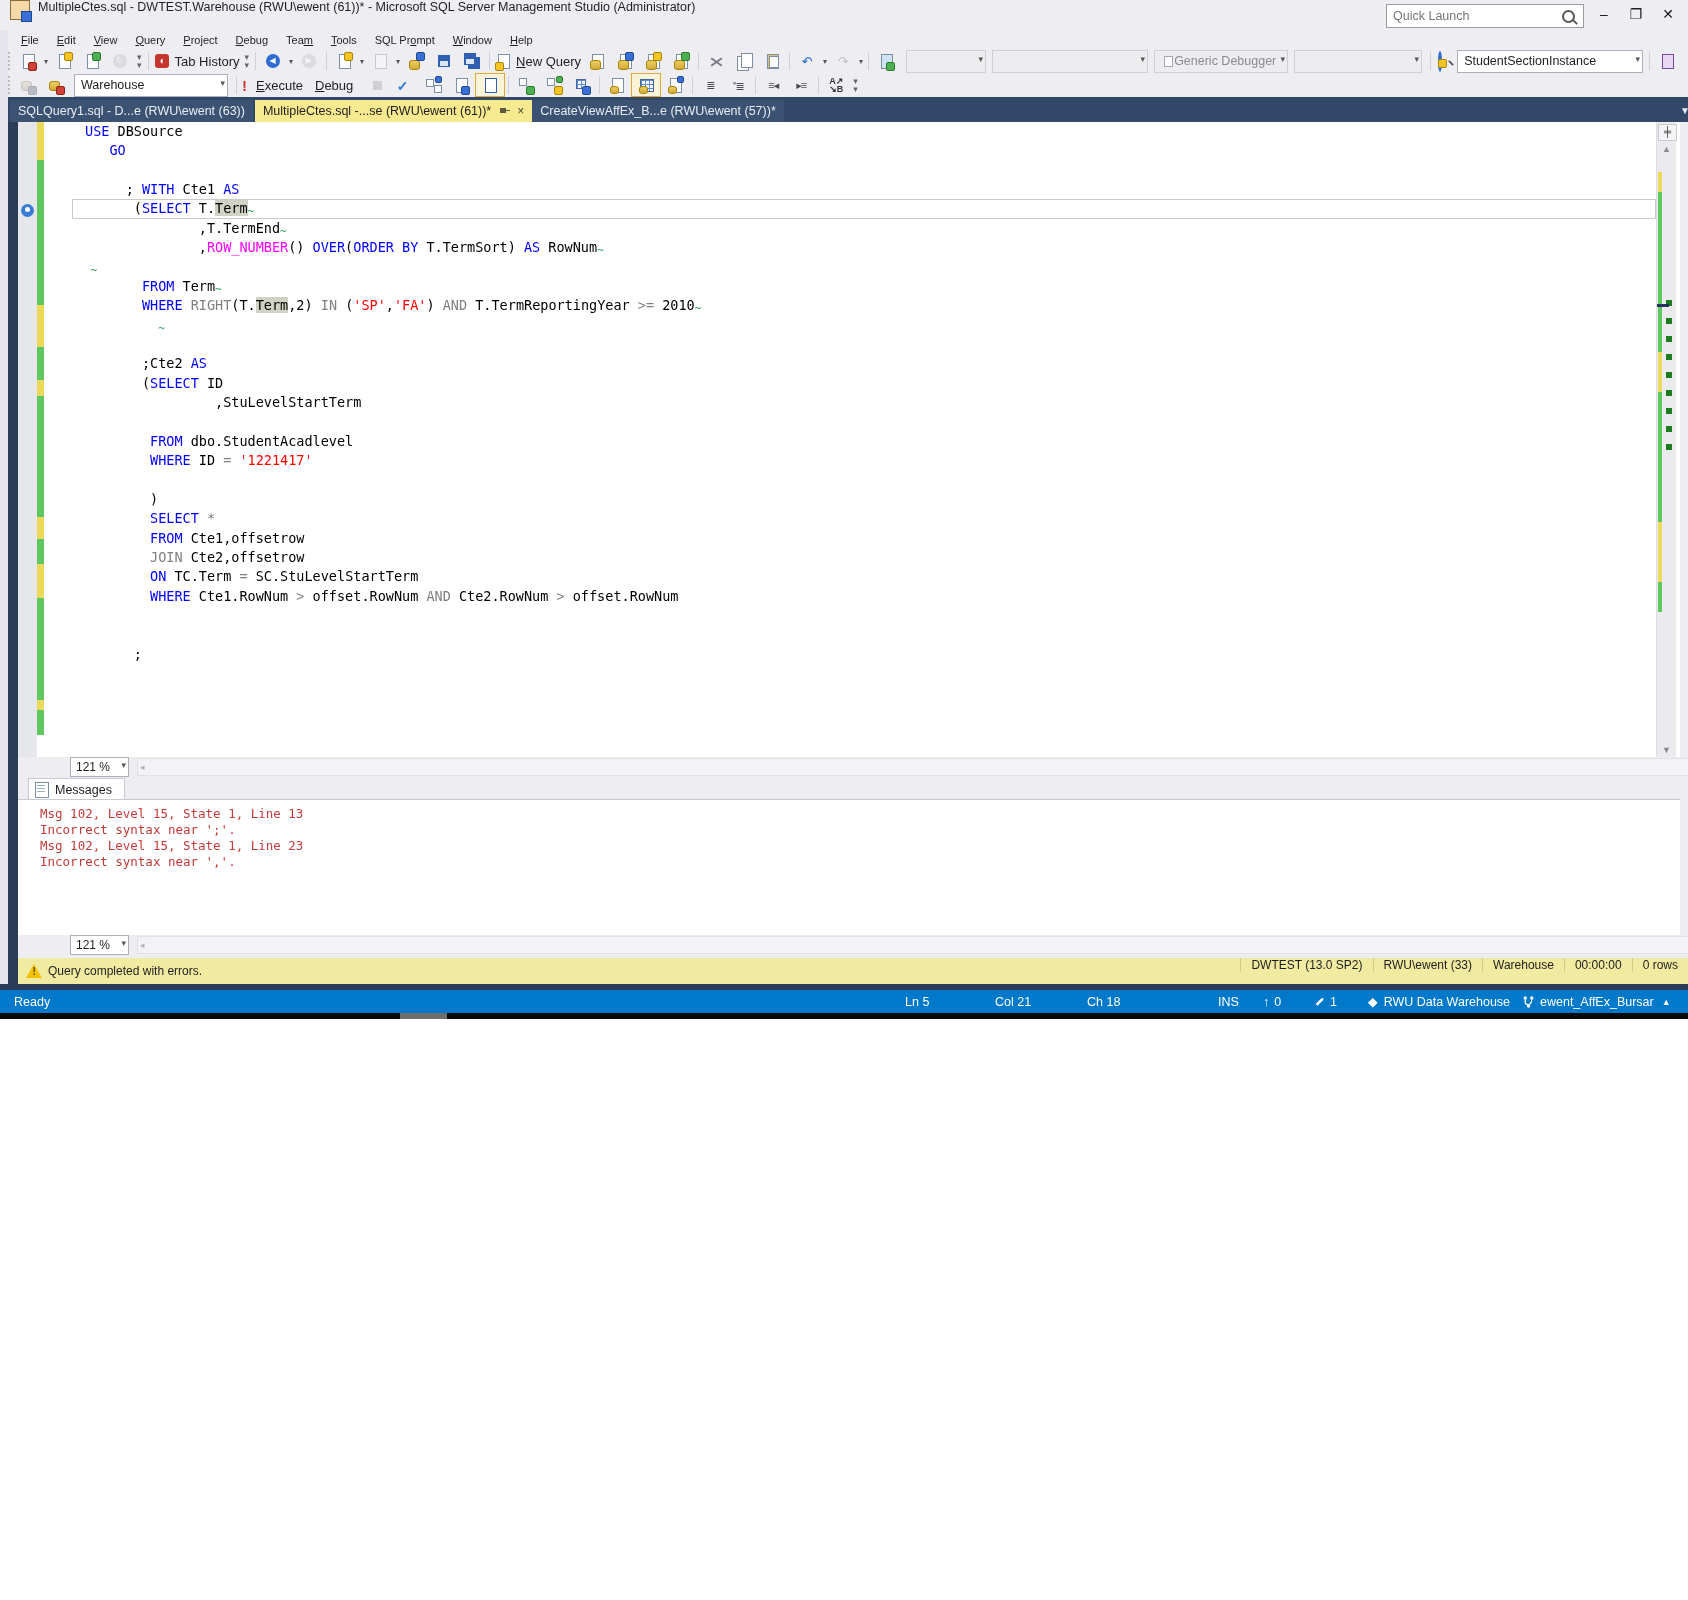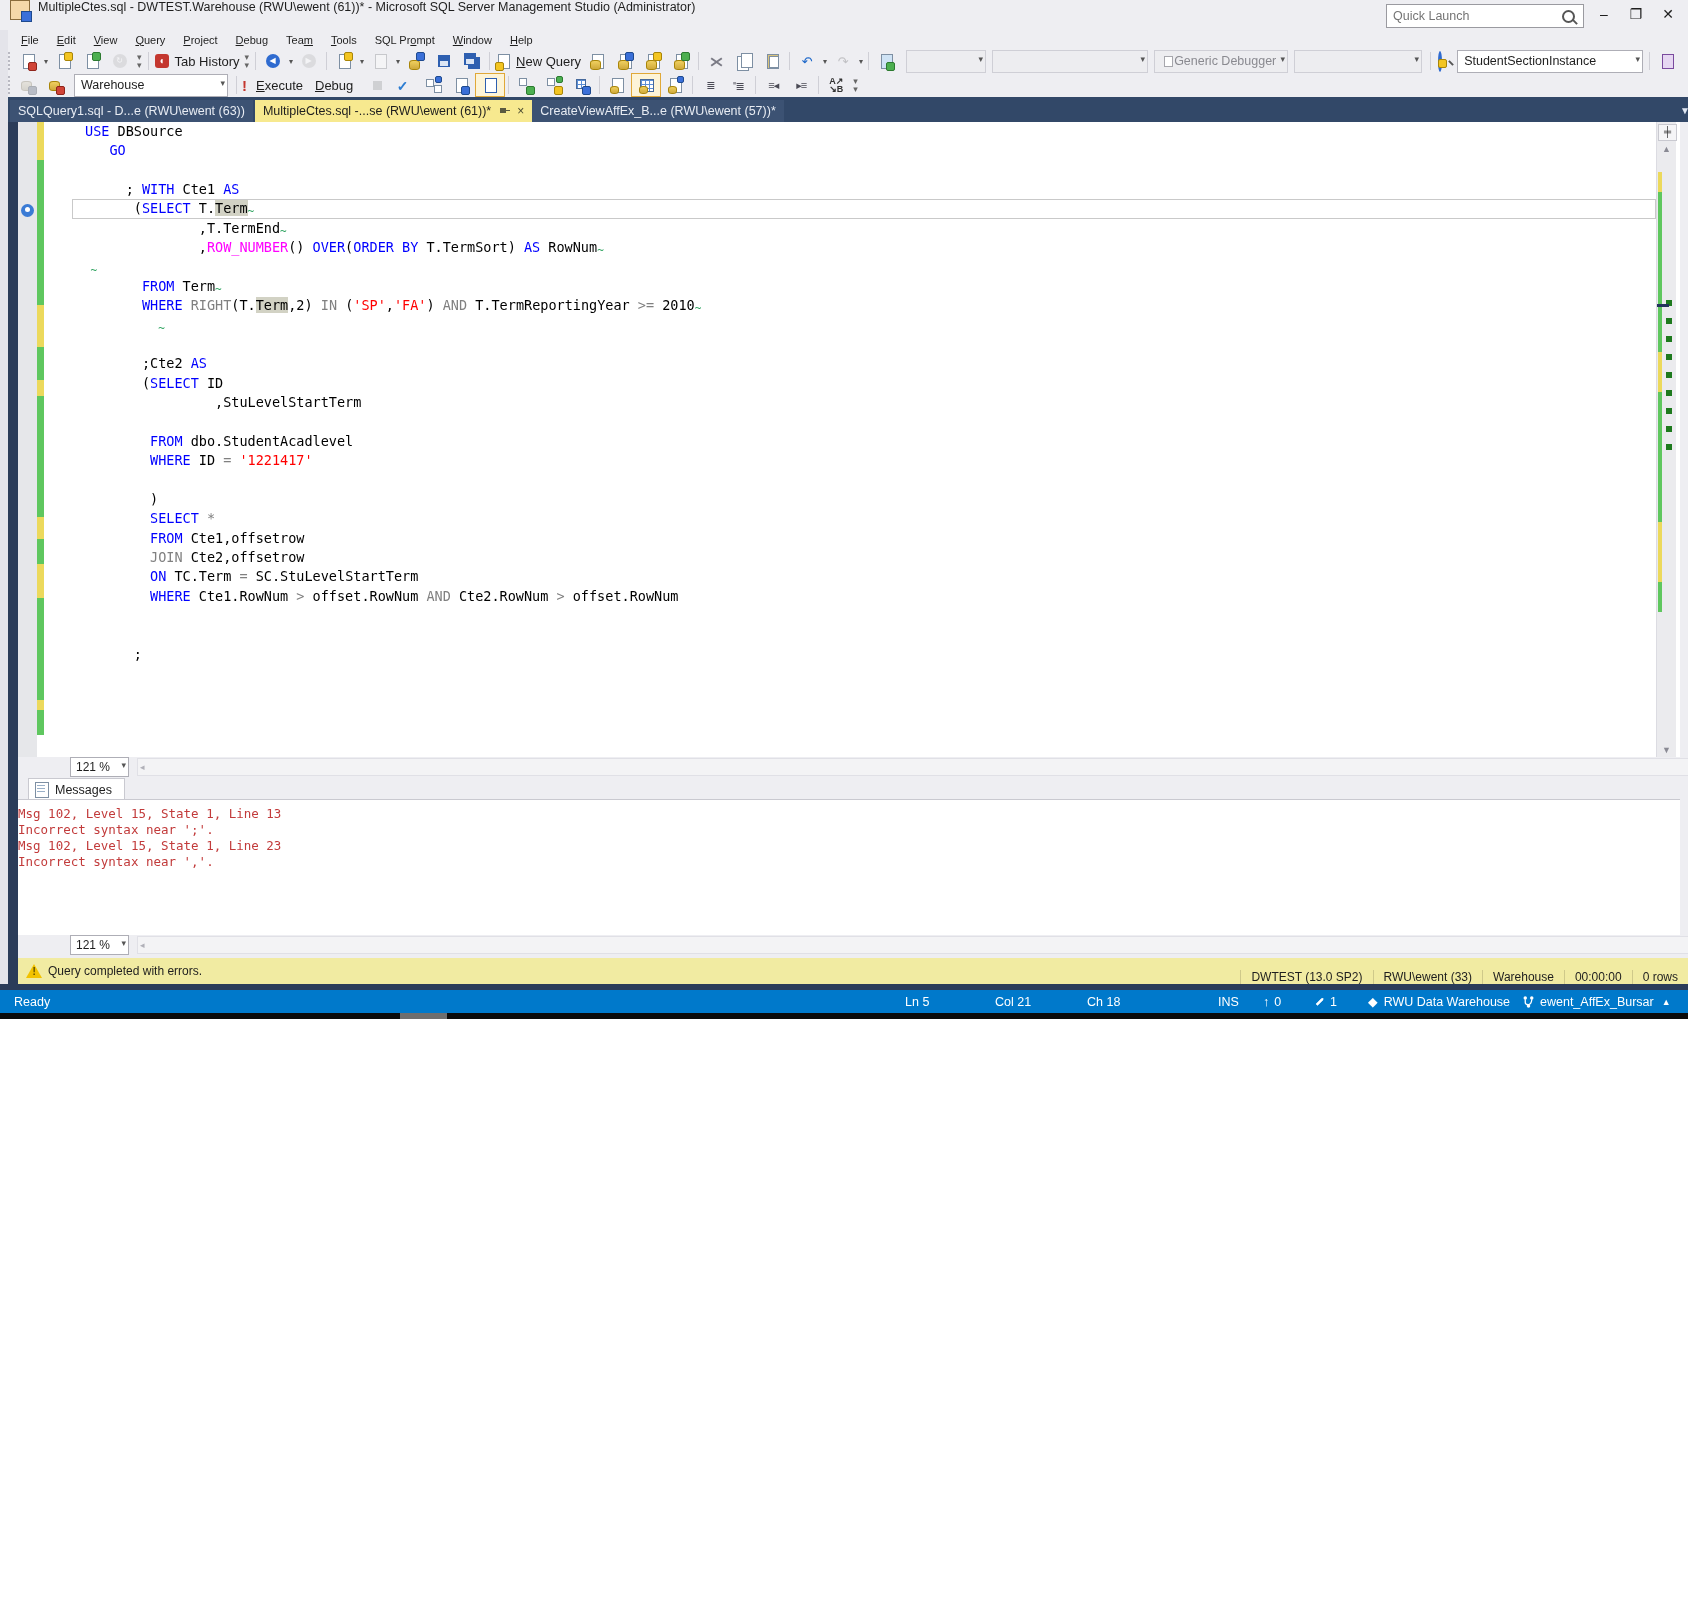--- a/index.html
+++ b/index.html
@@ -101,27 +101,27 @@
   .zoomcombo{width:52px;height:18px;background:#fff;border:1px solid #aeaeb6;font-size:12px;display:flex;align-items:center;padding-left:5px;position:relative;margin-left:5px;flex:none;}
   .zoomcombo .dn{position:absolute;right:2px;top:2px;font-size:9px;color:#555;}
   .hscroll{flex:1;height:16px;background:#f3f3f5;border:1px solid #e0e0e6;margin:0 4px 0 8px;display:flex;align-items:center;}
   .hscroll .la{font-size:9px;color:#b0b0b8;margin-left:2px;}
   
   .messages{position:absolute;left:18px;top:777px;width:1662px;height:158px;background:#eeeef2;}
   .msgtab{position:absolute;left:10px;top:1px;height:21px;background:#fff;border:1px solid #c9c9d0;border-bottom:none;display:flex;align-items:center;padding:0 12px 0 6px;font-size:12.5px;}
   .msgdoc{width:12px;height:14px;background:#fff;border:1px solid #7d8fa3;margin-right:6px;position:relative;}
   .msgdoc:after{content:"";position:absolute;left:1px;top:2px;width:8px;height:8px;background:repeating-linear-gradient(180deg,#9ab0c8 0 1px,transparent 1px 3px);}
   .msgbody{position:absolute;left:0;top:22px;width:100%;height:136px;background:#fff;border-top:1px solid #c9c9d0;padding-top:6px;}
-  .msgline{font-family:"DejaVu Sans Mono",monospace;font-size:12.5px;line-height:16px;color:#c23b3b;white-space:pre;}
+  .msgline{font-family:"DejaVu Sans Mono",monospace;font-size:12.5px;line-height:16px;color:#c23b3b;padding-left:22px;white-space:pre;}
   
   .infobar{position:absolute;left:18px;top:958px;width:1670px;height:26px;background:#f1eba2;display:flex;align-items:center;font-size:12px;}
   .warn{position:relative;width:16px;height:14px;margin:0 6px 0 8px;flex:none;}
   .warn .tri{position:absolute;left:0;top:0;width:0;height:0;border-left:8px solid transparent;border-right:8px solid transparent;border-bottom:14px solid #f2c200;}
   .warn .bang{position:absolute;left:6.5px;top:2px;font-size:10px;font-weight:bold;color:#5a4a00;}
-  .info-right{margin-left:auto;display:flex;height:100%;align-items:flex-end;}
+  .info-right{margin-left:auto;display:flex;height:100%;align-items:flex-start;}
   .info-cell{padding:0 10px;border-left:1px solid #cfc98a;white-space:nowrap;}
   .navyband{position:absolute;left:0;top:984px;width:100%;height:6px;background:#2b3c59;}
   
   .statusbar{position:absolute;left:0;top:990px;width:100%;height:23px;background:#0079cb;color:#fff;font-size:12.5px;}
   .sb{position:absolute;top:0;height:23px;display:flex;align-items:center;white-space:nowrap;}
   .pencil{width:10px;height:3px;background:#fff;transform:rotate(-45deg);clip-path:polygon(0 0,80% 0,100% 50%,80% 100%,0 100%);margin-right:5px;}
   .taskstrip{position:absolute;left:0;top:1013px;width:100%;height:6px;background:#0a0a0a;}
   .taskseg{position:absolute;left:400px;top:0;width:47px;height:6px;background:#6e6e6e;}
 </style>
 </head>

